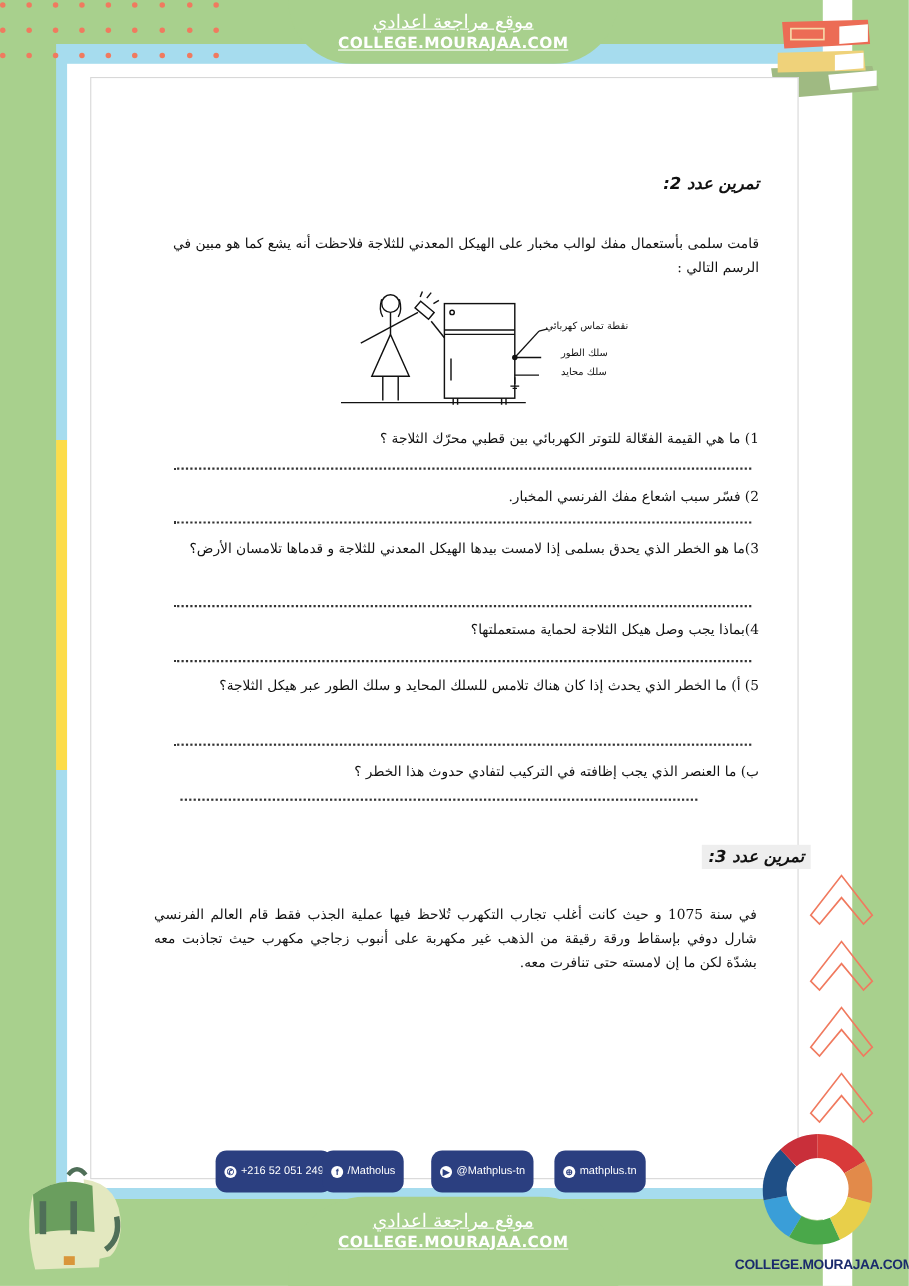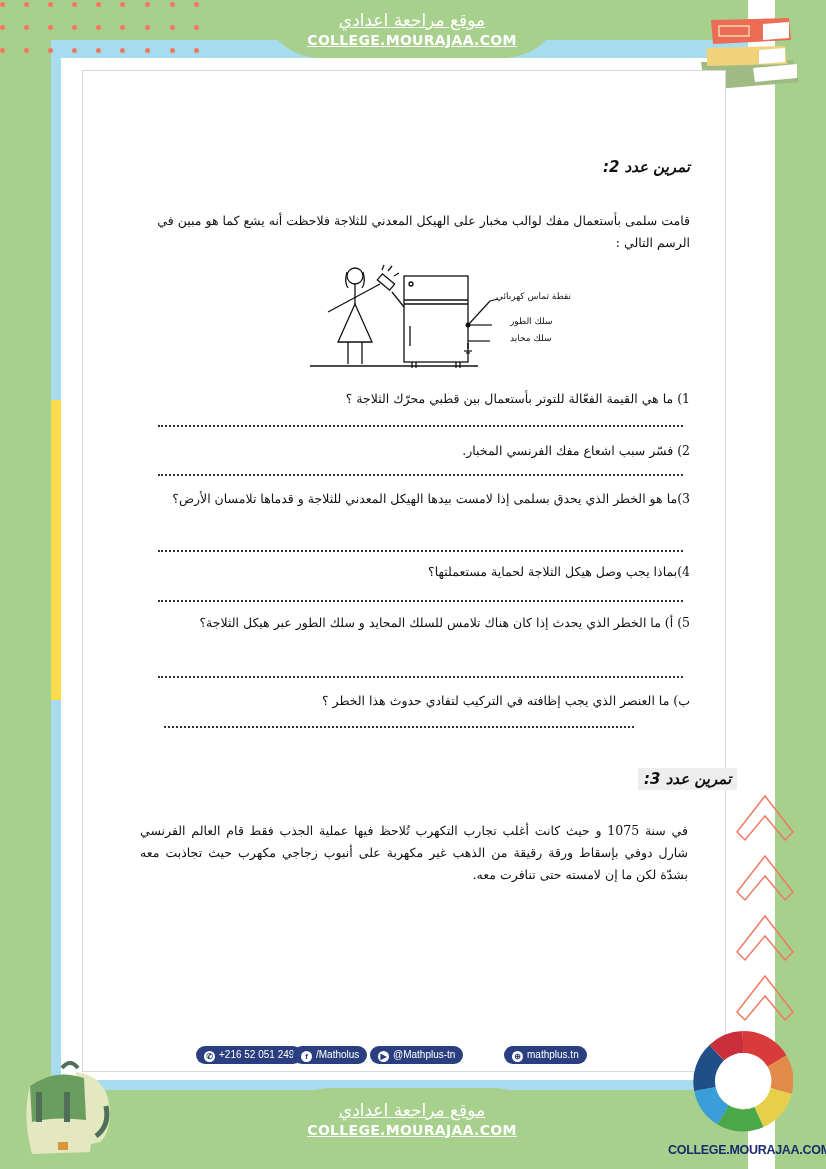--- a/index.html
+++ b/index.html
@@ -15,21 +15,21 @@
   .paper{position:absolute;left:82px;top:70px;width:642px;height:1000px;background:#fff;border:1px solid #d8d8d8;}
   .top-banner{position:absolute;left:262px;top:0;width:300px;height:58px;background:#a8d08d;border-radius:0 0 60px 60px;text-align:center;color:#fff;}
   .bottom-banner{position:absolute;left:262px;top:1088px;width:300px;height:81px;background:#a8d08d;border-radius:70px 70px 0 0;text-align:center;color:#fff;}
   .banner-ar{font-size:17px;font-weight:normal;text-decoration:underline;direction:rtl;margin-top:10px;line-height:20px;}
   .banner-en{font-size:14px;font-weight:bold;text-decoration:underline;letter-spacing:0.3px;line-height:20px;}
   .bottom-banner .banner-ar{margin-top:12px;}
   .doc{position:absolute;left:140px;width:550px;direction:rtl;text-align:right;font-family:"DejaVu Serif",serif;color:#111;}
   .h-ex{font-family:"DejaVu Sans",sans-serif;font-weight:bold;font-size:15px;font-style:italic;}
   .para{font-size:12.5px;line-height:22px;}
   .dotline{position:absolute;left:158px;width:525px;border-bottom:2px dotted #333;height:0;}
-  .social{position:absolute;top:1046px;height:18px;background:#2b3f80;border-radius:10px;color:#fff;font-size:10px;line-height:18px;padding:0 8px;font-family:"Liberation Sans",sans-serif;white-space:nowrap;}
+  .social{position:absolute;top:1046px;height:18px;background:#2b3f80;border-radius:10px;color:#fff;font-size:10px;line-height:18px;padding:10px 8px;font-family:"Liberation Sans",sans-serif;white-space:nowrap;}
   .social .ic{display:inline-block;width:11px;height:11px;border-radius:50%;background:#fff;color:#2b3f80;font-size:8px;line-height:11px;text-align:center;margin-right:4px;vertical-align:-1px;font-weight:bold;}
   .logo-text{position:absolute;left:668px;top:1143px;width:150px;color:#1a2a6c;font-family:"Liberation Sans",sans-serif;font-weight:bold;font-size:12.5px;letter-spacing:-0.3px;}
   .diagram-label{position:absolute;font-size:9px;font-family:"DejaVu Serif",serif;direction:rtl;color:#111;}
 </style>
 </head>
 <body>
 
 <div class="blue-frame"></div>
 <div class="yellow-left"></div>
 <div class="white-strip-right"></div>
@@ -122,21 +122,21 @@
     <line x1="8" y1="58" x2="8" y2="64"></line>
     <line x1="4" y1="66" x2="12" y2="66"></line>
       <line x1="6" y1="68" x2="10" y2="68"></line>
   </g>
   <circle cx="8" cy="40" r="2.5" fill="#111"></circle>
 </svg>
 <div class="diagram-label" style="left:496px;top:291px">نقطة تماس كهربائي</div>
 <div class="diagram-label" style="left:510px;top:316px">سلك الطور</div>
 <div class="diagram-label" style="left:510px;top:333px">سلك محايد</div>
 
-<div class="doc para" style="top:388px"><span>1)</span> <span>ما هي القيمة الفعّالة للتوتر بأستعمال بين قطبي محرّك الثلاجة ؟</span></div>
+<div class="doc para" style="top:388px"><span>1)</span> <span>ما هي القيمة الفعّالة للتوتر الكهربائي بين قطبي محرّك الثلاجة ؟</span></div>
 <div class="dotline" style="top:425px"></div>
 
 <div class="doc para" style="top:440px"><span>2)</span> <span>فسّر سبب اشعاع مفك الفرنسي المخبار.</span></div>
 <div class="dotline" style="top:474px"></div>
 
 <div class="doc para" style="top:488px"><span>3)</span><span>ما هو الخطر الذي يحدق بسلمى إذا لامست بيدها الهيكل المعدني للثلاجة و قدماها تلامسان الأرض؟</span></div>
 <div class="dotline" style="top:550px"></div>
 
 <div class="doc para" style="top:561px"><span>4)</span><span>بماذا يجب وصل هيكل الثلاجة لحماية مستعملتها؟</span></div>
 <div class="dotline" style="top:600px"></div>
@@ -145,21 +145,21 @@
 <div class="dotline" style="top:676px"></div>
 
 <div class="doc para" style="top:690px"><span>ب) ما العنصر الذي يجب إظافته في التركيب لتفادي حدوث هذا الخطر ؟</span></div>
 <div class="dotline" style="top:726px;left:164px;width:470px"></div>
 
 <div class="doc h-ex" style="top:768px;background:#eee;padding:2px 6px;right:auto;width:auto;left:638px">تمرين عدد 3:</div>
 <div class="doc para" style="top:820px;width:548px;text-align:justify">في سنة 1075 و حيث كانت أغلب تجارب التكهرب تُلاحظ فيها عملية الجذب فقط قام العالم الفرنسي شارل دوفي بإسقاط ورقة رقيقة من الذهب غير مكهربة على أنبوب زجاجي مكهرب حيث تجاذبت معه بشدّة لكن ما إن لامسته حتى تنافرت معه.</div>
 
 <div class="social" style="left:196px"><span class="ic">✆</span><span>+216 52 051 249</span></div>
 <div class="social" style="left:293px"><span class="ic">f</span><span>/Matholus</span></div>
-<div class="social" style="left:370px"><span class="ic">▶</span><span>@Mathplus-tn</span></div>
+<div class="social" style="left:392px"><span class="ic">▶</span><span>@Mathplus-tn</span></div>
 <div class="social" style="left:504px"><span class="ic">⊕</span><span>mathplus.tn</span></div>
 
 <svg style="position:absolute;left:733px;top:792px" width="65" height="240" viewBox="0 0 65 240">
   <g fill="none" stroke="#f07a5f" stroke-width="1.5">
     <path d="M4 40 L32 4 L60 40 L52 48 L32 24 L12 48 Z"></path>
     <path d="M4 100 L32 64 L60 100 L52 108 L32 84 L12 108 Z"></path>
     <path d="M4 160 L32 124 L60 160 L52 168 L32 144 L12 168 Z"></path>
     <path d="M4 220 L32 184 L60 220 L52 228 L32 204 L12 228 Z"></path>
   </g>
 </svg>

